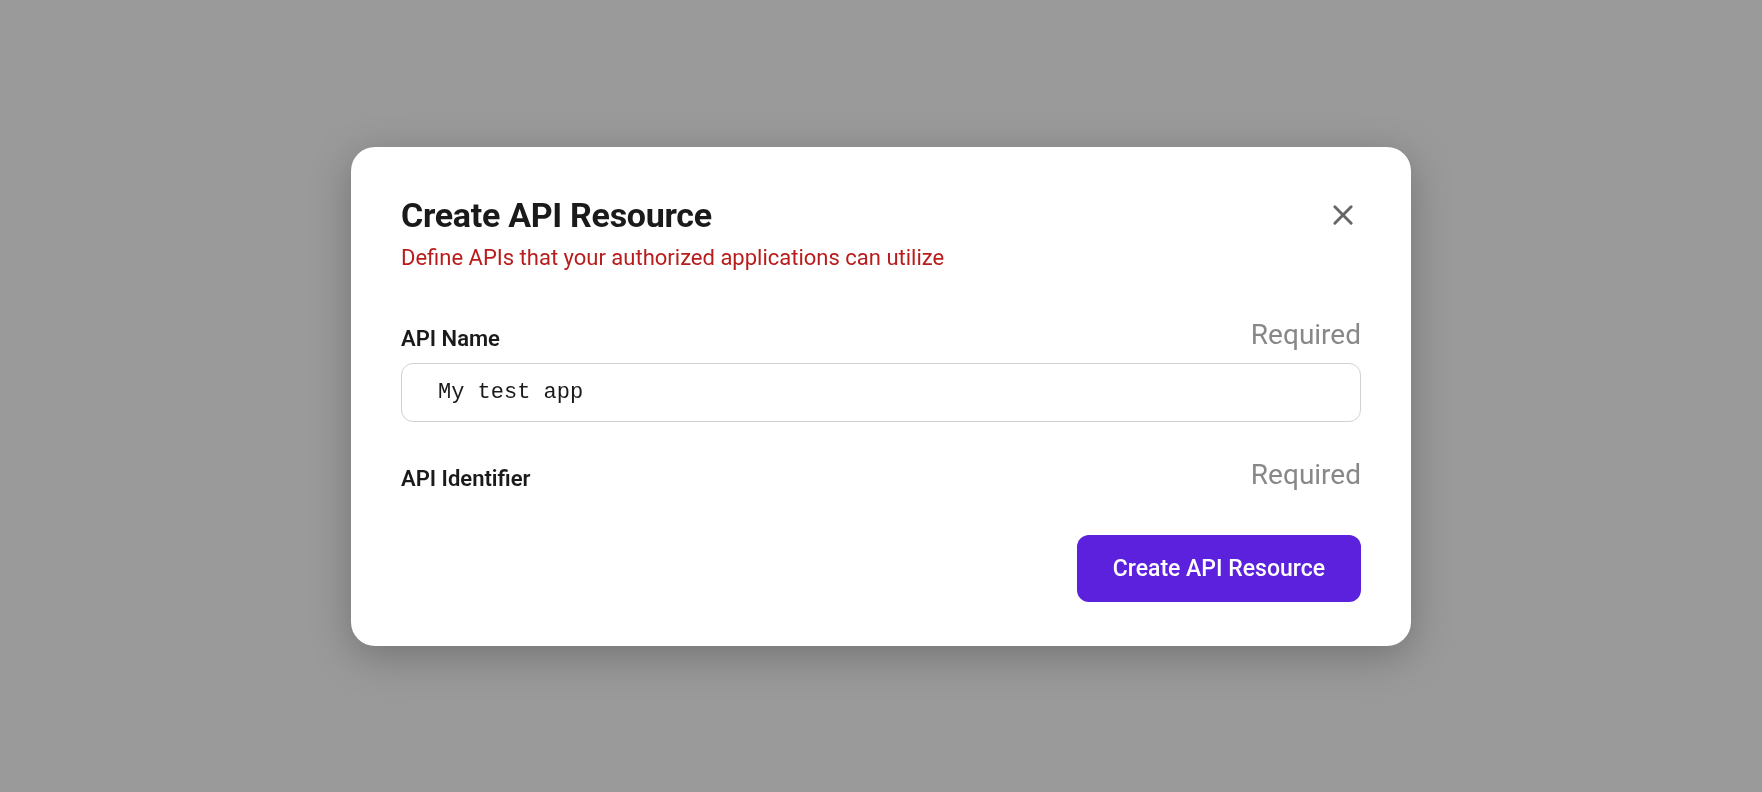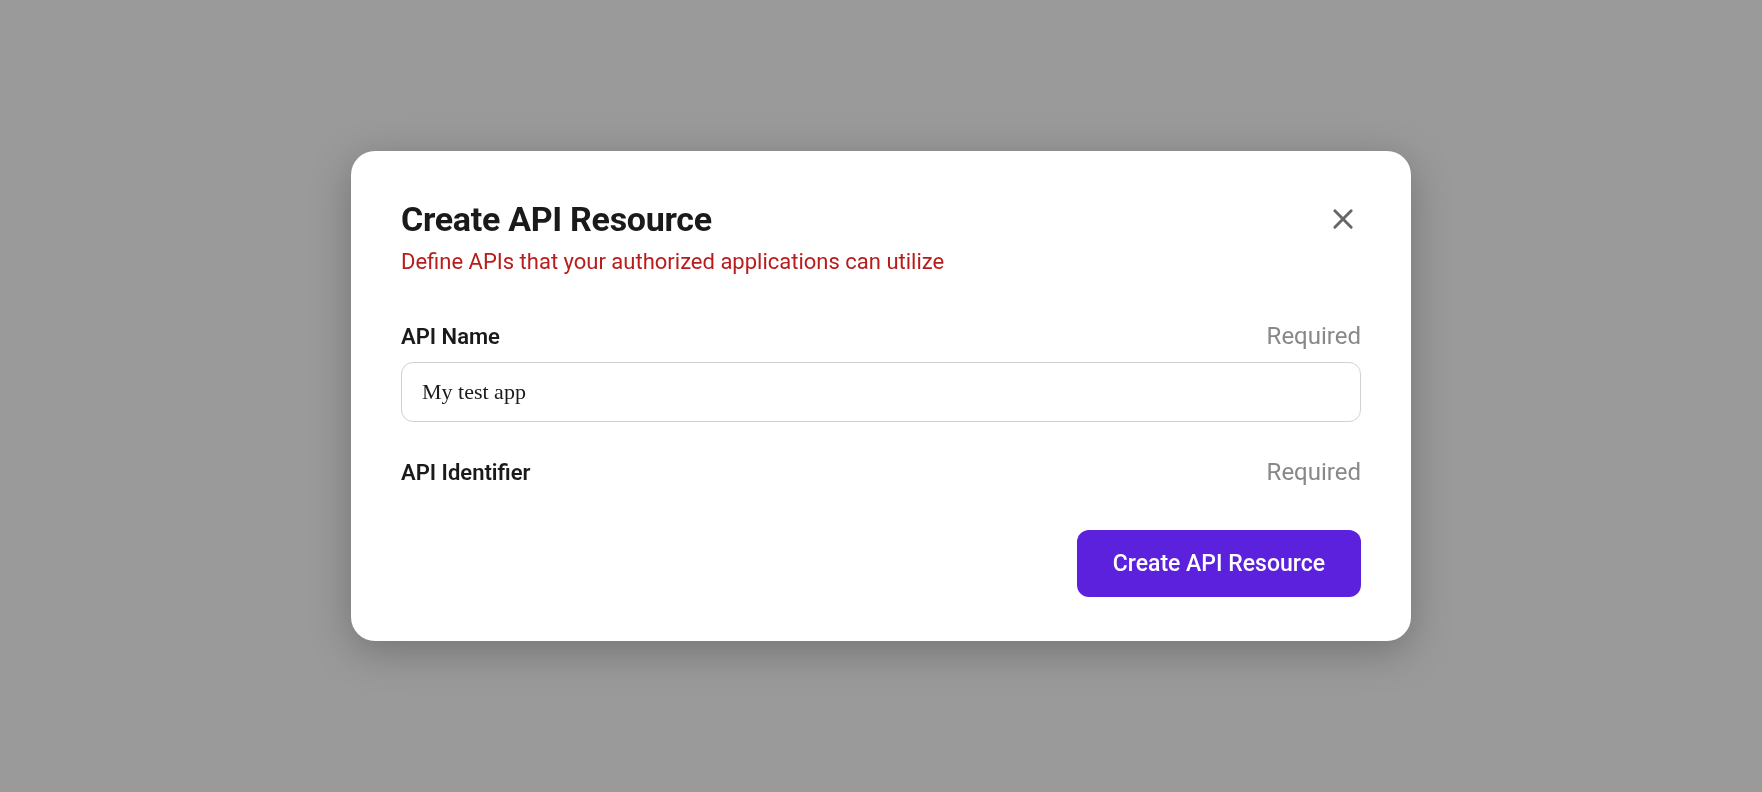--- a/index.html
+++ b/index.html
@@ -59,41 +59,41 @@
     .close-button svg {
       width: 28px;
       height: 28px;
     }
     .field-group {
       margin-bottom: 36px;
     }
     .field-label-row {
       display: flex;
       justify-content: space-between;
-      align-items: center;
+      align-items: flex-end;
       margin-bottom: 12px;
     }
     .field-label {
       font-size: 22px;
       font-weight: 600;
       color: #1a1a1a;
     }
     .field-required {
-      font-size: 24px;
+      font-size: 28px;
       color: #888888;
       font-weight: 400;
     }
     .text-input {
       width: 100%;
-      padding: 16px 20px;
+      padding: 16px 36px;
       font-size: 22px;
       border: 1px solid #d1d1d1;
       border-radius: 12px;
       color: #1a1a1a;
-      font-family: Liberation Serif, serif;
+      font-family: Liberation Mono, monospace;
       outline: none;
     }
     .text-input::placeholder {
       color: #888888;
     }
     .modal-footer {
       display: flex;
       justify-content: flex-end;
       margin-top: 44px;
     }

